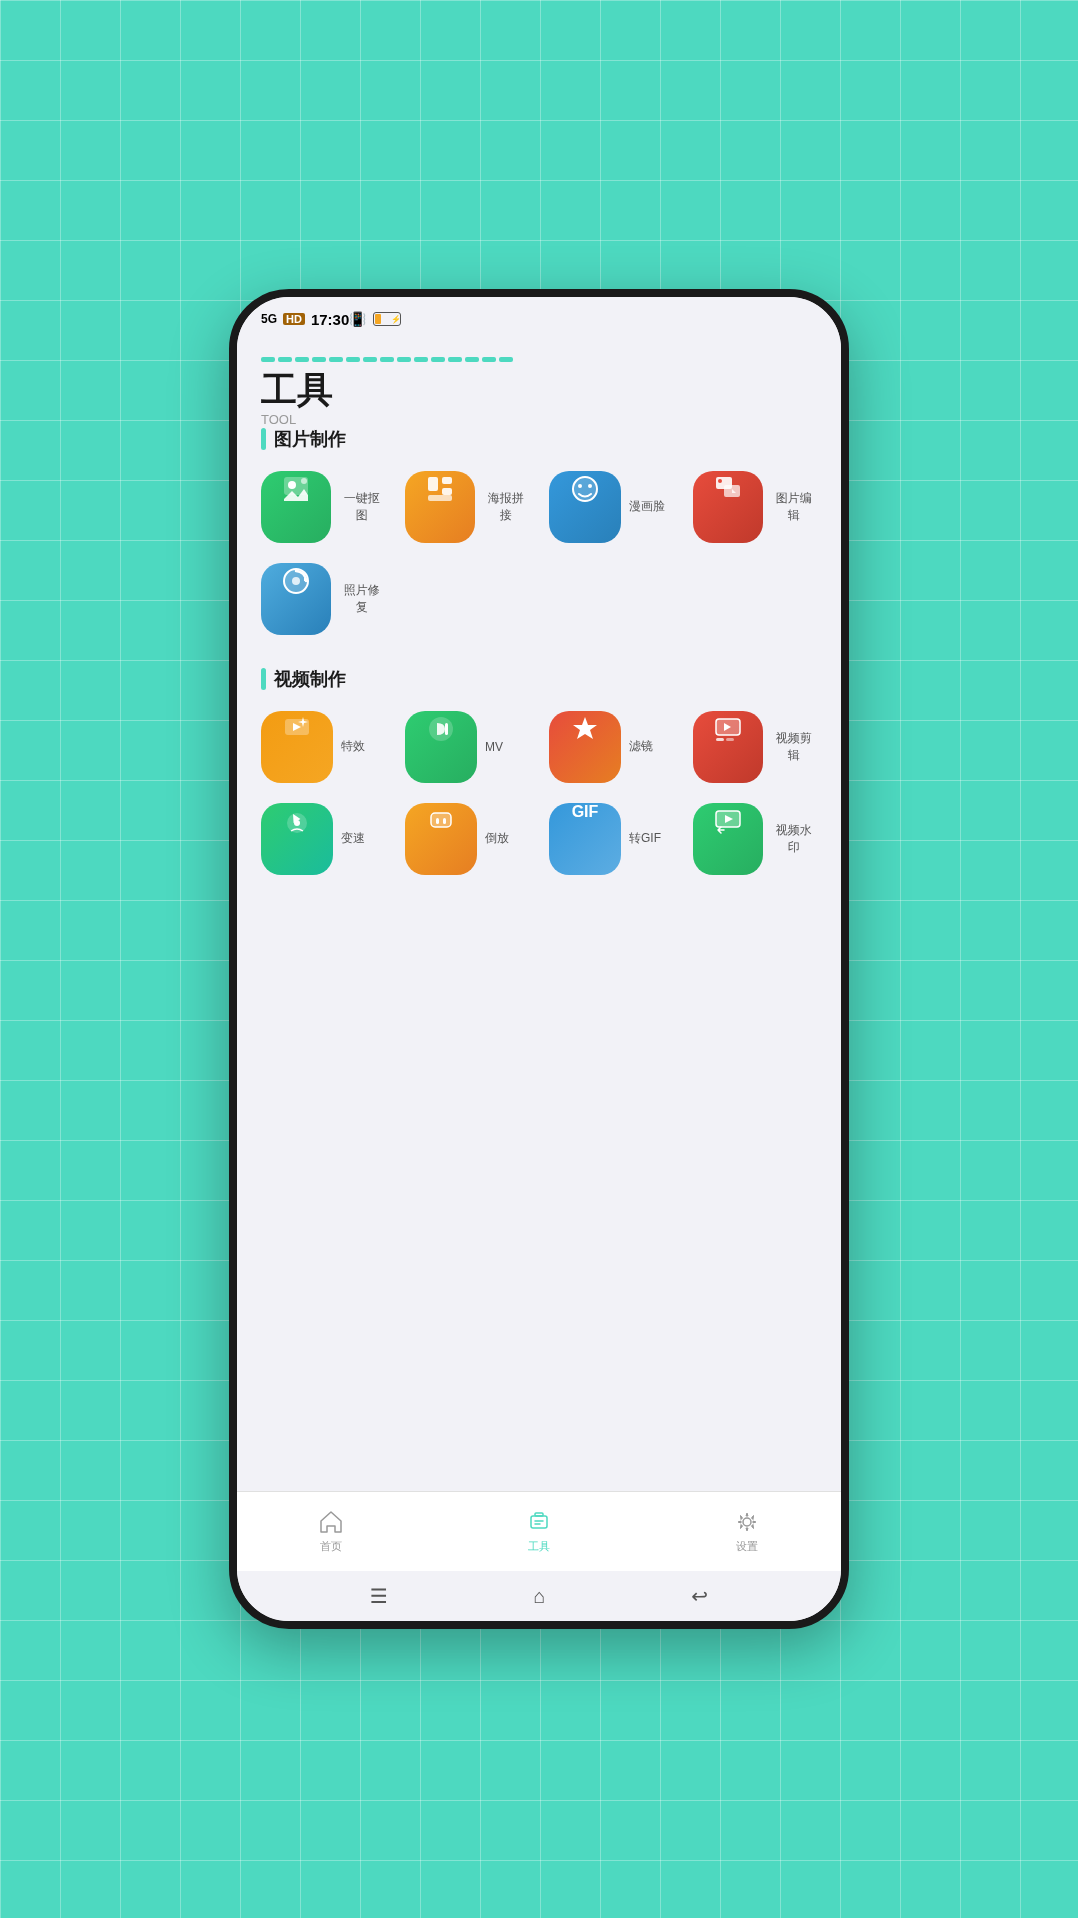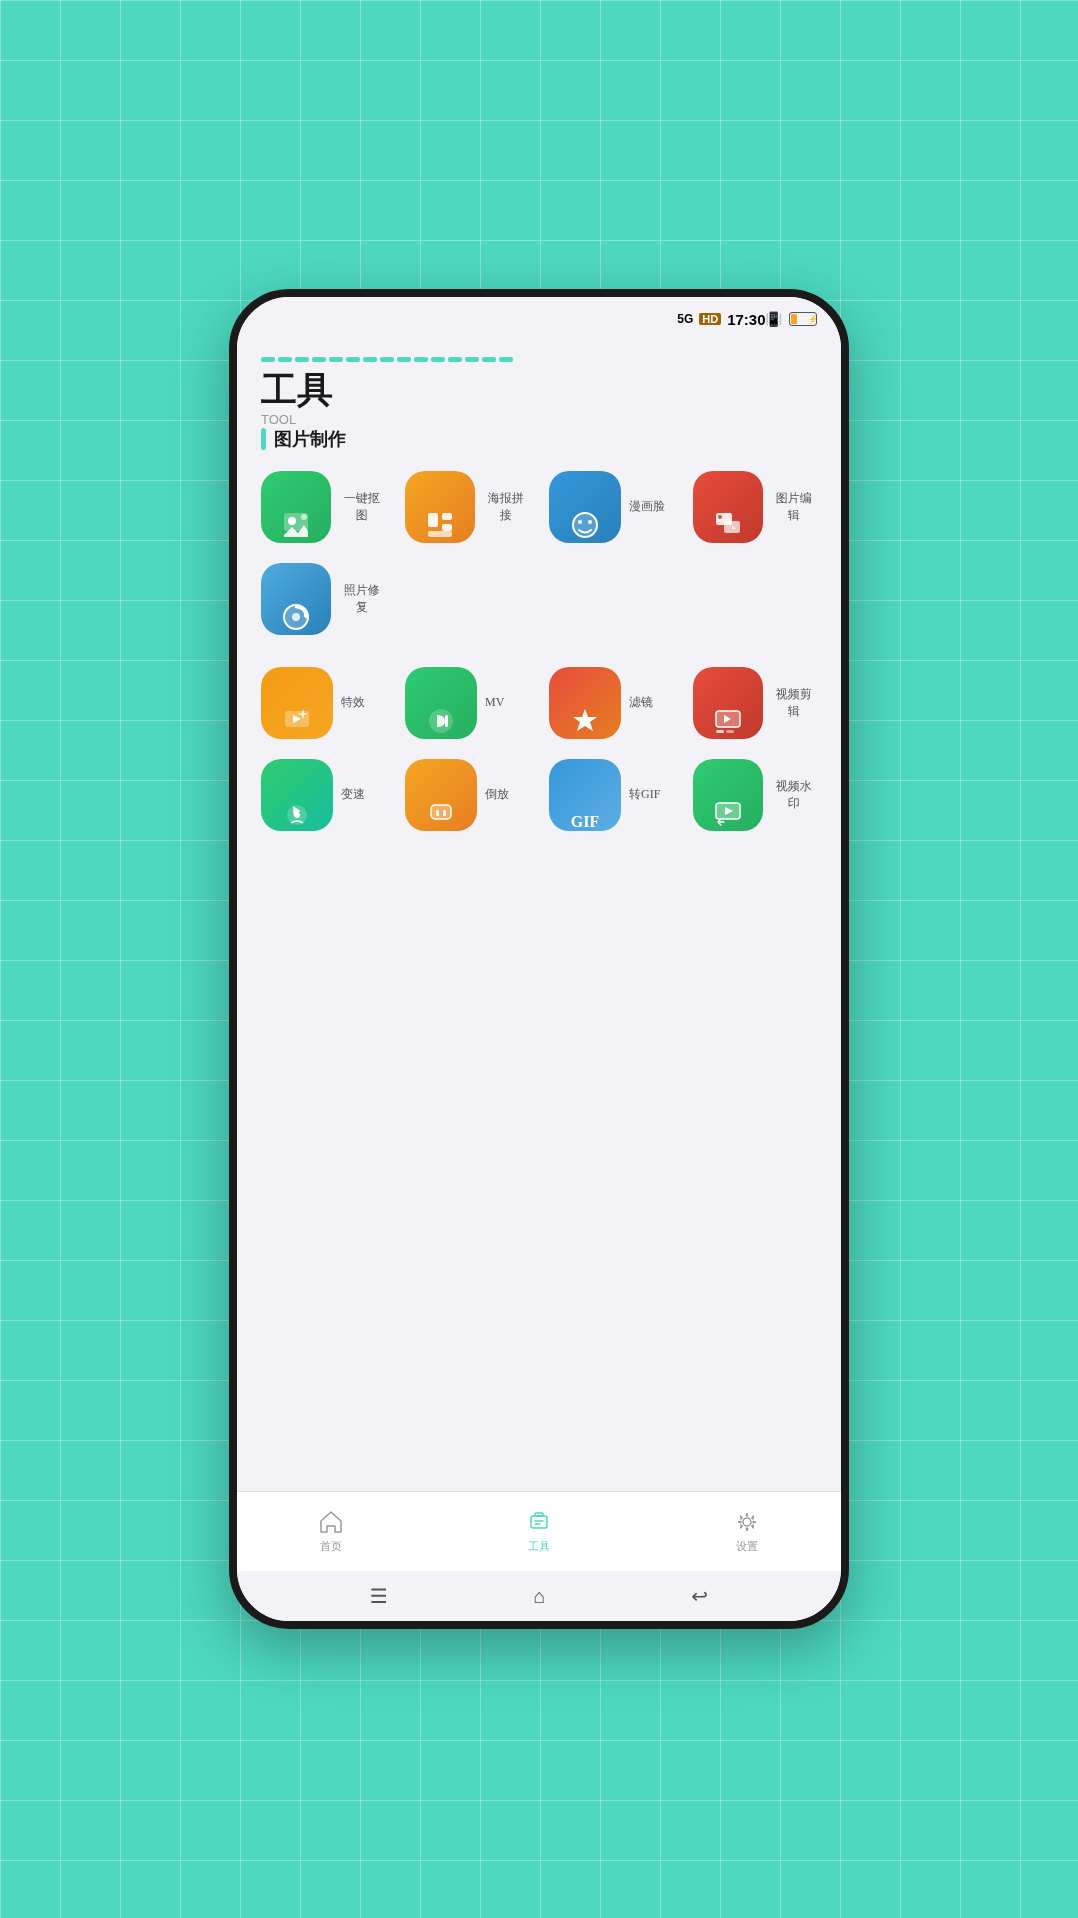--- a/index.html
+++ b/index.html
@@ -33,21 +33,21 @@
       position: relative;
       overflow: hidden;
       box-shadow: 0 20px 60px rgba(0,0,0,0.3);
     }
     
     .status-bar {
       height: 44px;
       background: #f2f2f7;
       display: flex;
       align-items: center;
-      justify-content: flex-end;
+      justify-content: flex-start;
       padding: 0 24px;
     }
     .status-left {
       display: flex;
       align-items: center;
       gap: 6px;
       font-size: 13px;
       font-weight: 600;
       color: #000;
     }
@@ -137,33 +137,32 @@
       flex-direction: row;
       align-items: center;
       gap: 8px;
       cursor: pointer;
     }
     .icon-bg {
       width: 72px;
       height: 72px;
       border-radius: 20px;
       display: flex;
-      align-items: flex-end;
+      align-items: flex-start;
       justify-content: center;
       font-size: 32px;
       color: white;
     }
     .icon-label {
       font-size: 12px;
       color: #555;
       text-align: center;
     }
     .section {
       margin-bottom: 32px;
-      font-family: Liberation Serif, serif;
     }
     
     .bg-green { background: linear-gradient(135deg, #2ecc71, #27ae60); }
     .bg-orange-yellow { background: linear-gradient(135deg, #f5a623, #e67e22); }
     .bg-blue { background: linear-gradient(135deg, #3498db, #2980b9); }
     .bg-orange-red { background: linear-gradient(135deg, #e74c3c, #c0392b); }
     .bg-blue2 { background: linear-gradient(135deg, #4facde, #2980b9); }
     .bg-yellow { background: linear-gradient(135deg, #f39c12, #f5a623); }
     .bg-green2 { background: linear-gradient(135deg, #2ecc71, #27ae60); }
     .bg-orange2 { background: linear-gradient(135deg, #e74c3c, #e67e22); }
@@ -330,20 +329,24 @@
               <polygon points="26,14 30,18 26,18" fill="white"></polygon>
               <circle cx="18" cy="18" r="4" fill="white" opacity="0.8"></circle>
             </svg>
           </div>
           <span class="icon-label">照片修复</span>
         </div>
       </div>
     </div>
 
     <div class="section">
+      <div class="section-header">
+        <div class="section-dot"></div>
+        <span class="section-title">视频制作</span>
+      </div>
       <div class="icon-grid">
 
         <div class="icon-item">
           <div class="icon-bg bg-yellow">
             <svg class="icon-svg" viewBox="0 0 36 36">
               <rect x="6" y="8" width="24" height="16" rx="3" fill="rgba(255,255,255,0.3)"></rect>
               <polygon points="14,12 14,20 22,16" fill="white"></polygon>
               <path d="M24 6 L25 10 L29 11 L25 12 L24 16 L23 12 L19 11 L23 10Z" fill="white"></path>
             </svg>
           </div>

